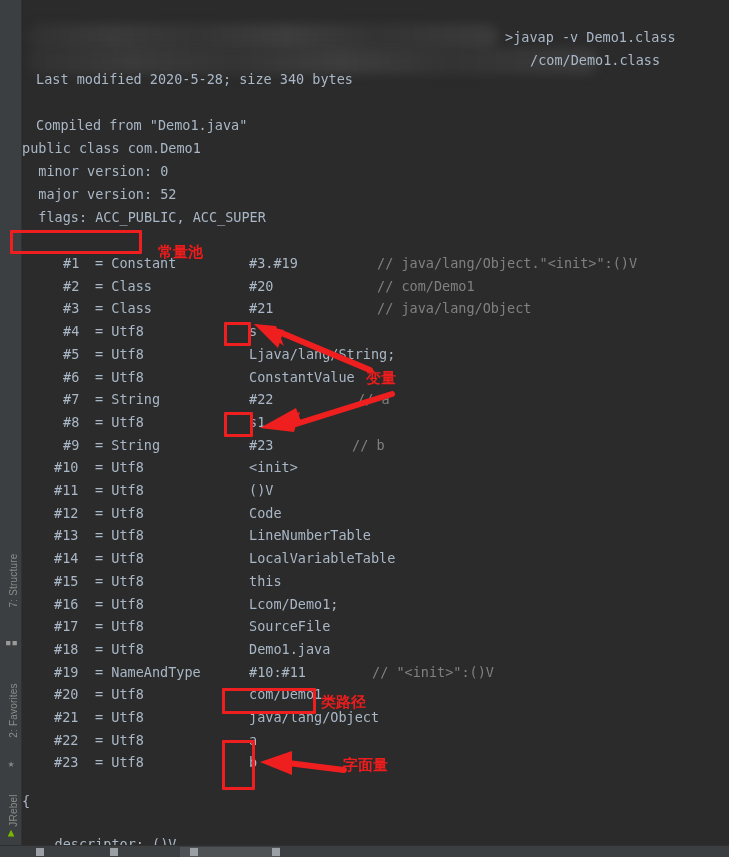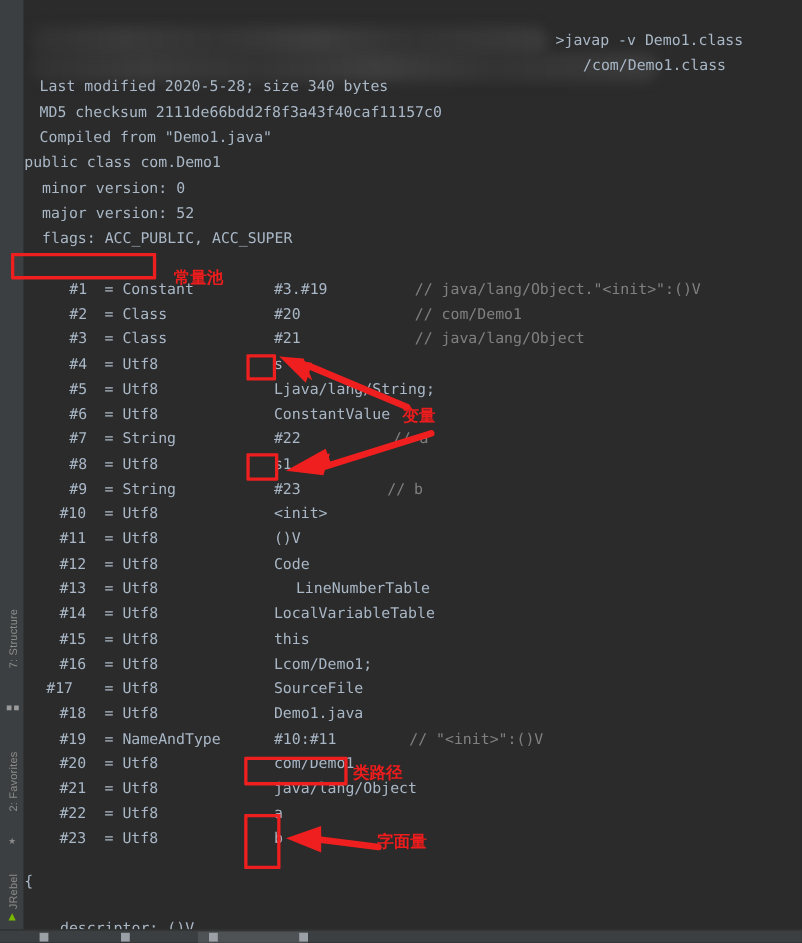--- a/index.html
+++ b/index.html
@@ -90,45 +90,44 @@
 
   <div class="terminal">
 
     <div class="redact" style="left:6px; top:24px; width:470px; height:28px;"></div>
     <div class="redact" style="left:6px; top:48px; width:570px; height:26px;"></div>
 
     <div class="line" style="top:26px; left:483px;">&gt;javap -v Demo1.class</div>
     <div class="line" style="top:49px; left:508px;">/com/Demo1.class</div>
 
     <div class="line" style="top:68px; left:14px;">Last modified 2020-5-28; size 340 bytes</div>
-    <div class="line" style="top:91px; left:14px;">MD5 checksum 2111de66bdd2f8f3a43f40caf11157c0</div>
     <div class="line" style="top:114px; left:14px;">Compiled from "Demo1.java"</div>
     <div class="line" style="top:137px; left:0px;">public class com.Demo1</div>
     <div class="line" style="top:160px; left:0px;">  minor version: 0</div>
     <div class="line" style="top:183px; left:0px;">  major version: 52</div>
     <div class="line" style="top:206px; left:0px;">  flags: ACC_PUBLIC, ACC_SUPER</div>
 
     <div id="cp-rows">
         <div class="line" style="top: 252px;"><span class="cell" style="left: 41px;">#1</span><span class="cell" style="left: 73px;">= Constant</span><span class="cell" style="left: 227px;">#3.#19</span><span class="cell cmt" style="left: 355px;">// java/lang/Object."&lt;init&gt;":()V</span></div>
         <div class="line" style="top: 274.7px;"><span class="cell" style="left: 41px;">#2</span><span class="cell" style="left: 73px;">= Class</span><span class="cell" style="left: 227px;">#20</span><span class="cell cmt" style="left: 355px;">// com/Demo1</span></div>
         <div class="line" style="top: 297.4px;"><span class="cell" style="left: 41px;">#3</span><span class="cell" style="left: 73px;">= Class</span><span class="cell" style="left: 227px;">#21</span><span class="cell cmt" style="left: 355px;">// java/lang/Object</span></div>
         <div class="line" style="top: 320.1px;"><span class="cell" style="left: 41px;">#4</span><span class="cell" style="left: 73px;">= Utf8</span><span class="cell" style="left: 227px;">s</span></div>
         <div class="line" style="top: 342.8px;"><span class="cell" style="left: 41px;">#5</span><span class="cell" style="left: 73px;">= Utf8</span><span class="cell" style="left: 227px;">Ljava/lang/String;</span></div>
         <div class="line" style="top: 365.5px;"><span class="cell" style="left: 41px;">#6</span><span class="cell" style="left: 73px;">= Utf8</span><span class="cell" style="left: 227px;">ConstantValue</span></div>
         <div class="line" style="top: 388.2px;"><span class="cell" style="left: 41px;">#7</span><span class="cell" style="left: 73px;">= String</span><span class="cell" style="left: 227px;">#22</span><span class="cell cmt" style="left: 335px;">// a</span></div>
         <div class="line" style="top: 410.9px;"><span class="cell" style="left: 41px;">#8</span><span class="cell" style="left: 73px;">= Utf8</span><span class="cell" style="left: 227px;">s1</span></div>
         <div class="line" style="top: 433.6px;"><span class="cell" style="left: 41px;">#9</span><span class="cell" style="left: 73px;">= String</span><span class="cell" style="left: 227px;">#23</span><span class="cell cmt" style="left: 330px;">// b</span></div>
         <div class="line" style="top: 456.3px;"><span class="cell" style="left: 32px;">#10</span><span class="cell" style="left: 73px;">= Utf8</span><span class="cell" style="left: 227px;">&lt;init&gt;</span></div>
         <div class="line" style="top: 479px;"><span class="cell" style="left: 32px;">#11</span><span class="cell" style="left: 73px;">= Utf8</span><span class="cell" style="left: 227px;">()V</span></div>
         <div class="line" style="top: 501.7px;"><span class="cell" style="left: 32px;">#12</span><span class="cell" style="left: 73px;">= Utf8</span><span class="cell" style="left: 227px;">Code</span></div>
-        <div class="line" style="top: 524.4px;"><span class="cell" style="left: 32px;">#13</span><span class="cell" style="left: 73px;">= Utf8</span><span class="cell" style="left: 227px; margin-left: 20px;">LineNumberTable</span></div>
+        <div class="line" style="top: 524.4px;"><span class="cell" style="left: 32px;">#13</span><span class="cell" style="left: 73px;">= Utf8</span><span class="cell" style="left: 227px;">LineNumberTable</span></div>
         <div class="line" style="top: 547.1px;"><span class="cell" style="left: 32px;">#14</span><span class="cell" style="left: 73px;">= Utf8</span><span class="cell" style="left: 227px;">LocalVariableTable</span></div>
         <div class="line" style="top: 569.8px;"><span class="cell" style="left: 32px;">#15</span><span class="cell" style="left: 73px;">= Utf8</span><span class="cell" style="left: 227px;">this</span></div>
         <div class="line" style="top: 592.5px;"><span class="cell" style="left: 32px;">#16</span><span class="cell" style="left: 73px;">= Utf8</span><span class="cell" style="left: 227px;">Lcom/Demo1;</span></div>
-        <div class="line" style="top: 615.2px;"><span class="cell" style="left: 20px;">#17</span><span class="cell" style="left: 73px;">= Utf8</span><span class="cell" style="left: 227px; text-align: right;">SourceFile</span></div>
+        <div class="line" style="top: 615.2px;"><span class="cell" style="left: 32px;">#17</span><span class="cell" style="left: 73px;">= Utf8</span><span class="cell" style="left: 227px; text-align: right;">SourceFile</span></div>
         <div class="line" style="top: 637.9px;"><span class="cell" style="left: 32px;">#18</span><span class="cell" style="left: 73px;">= Utf8</span><span class="cell" style="left: 227px;">Demo1.java</span></div>
         <div class="line" style="top: 660.6px;"><span class="cell" style="left: 32px;">#19</span><span class="cell" style="left: 73px;">= NameAndType</span><span class="cell" style="left: 227px;">#10:#11</span><span class="cell cmt" style="left: 350px;">// "&lt;init&gt;":()V</span></div>
         <div class="line" style="top: 683.3px;"><span class="cell" style="left: 32px;">#20</span><span class="cell" style="left: 73px;">= Utf8</span><span class="cell" style="left: 227px;">com/Demo1</span></div>
         <div class="line" style="top: 706px;"><span class="cell" style="left: 32px;">#21</span><span class="cell" style="left: 73px;">= Utf8</span><span class="cell" style="left: 227px;">java/lang/Object</span></div>
         <div class="line" style="top: 728.7px;"><span class="cell" style="left: 32px;">#22</span><span class="cell" style="left: 73px;">= Utf8</span><span class="cell" style="left: 227px;">a</span></div>
         <div class="line" style="top: 751.4px;"><span class="cell" style="left: 32px;">#23</span><span class="cell" style="left: 73px;">= Utf8</span><span class="cell" style="left: 227px;">b</span></div>
       </div>
 
     <div class="line" style="top:790px; left:0px;">{</div>
     <div class="line" style="top:833px; left:0px;">    descriptor: ()V</div>

